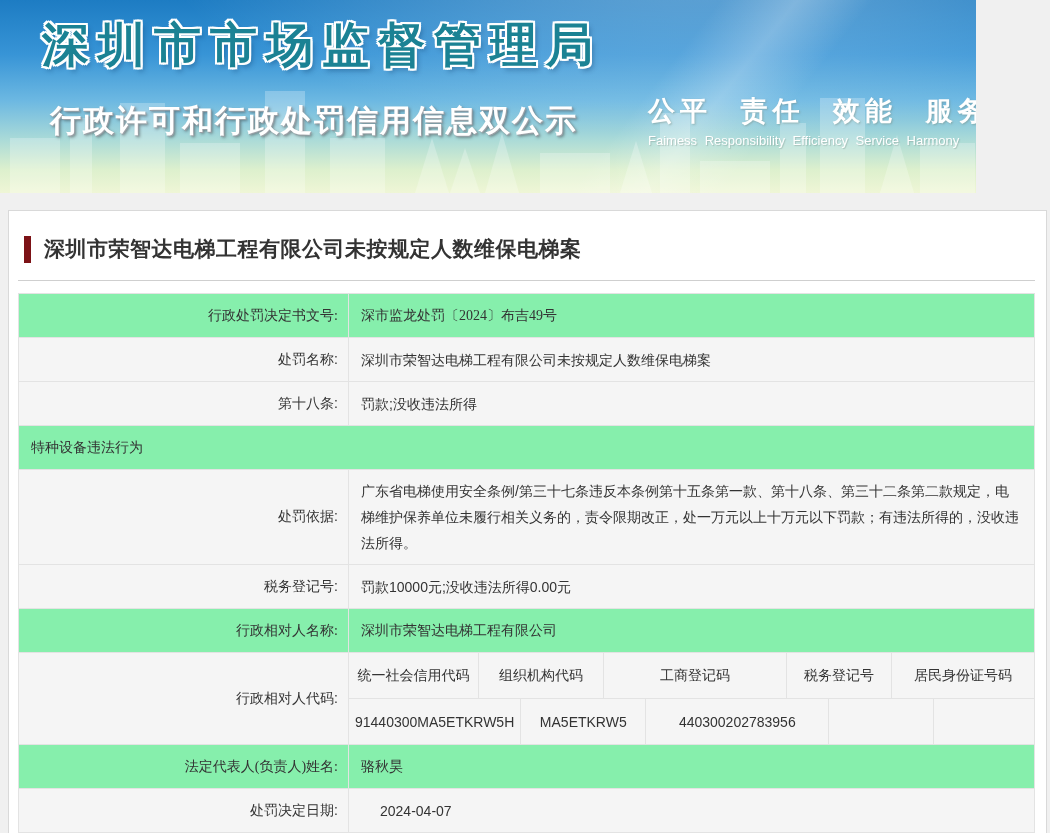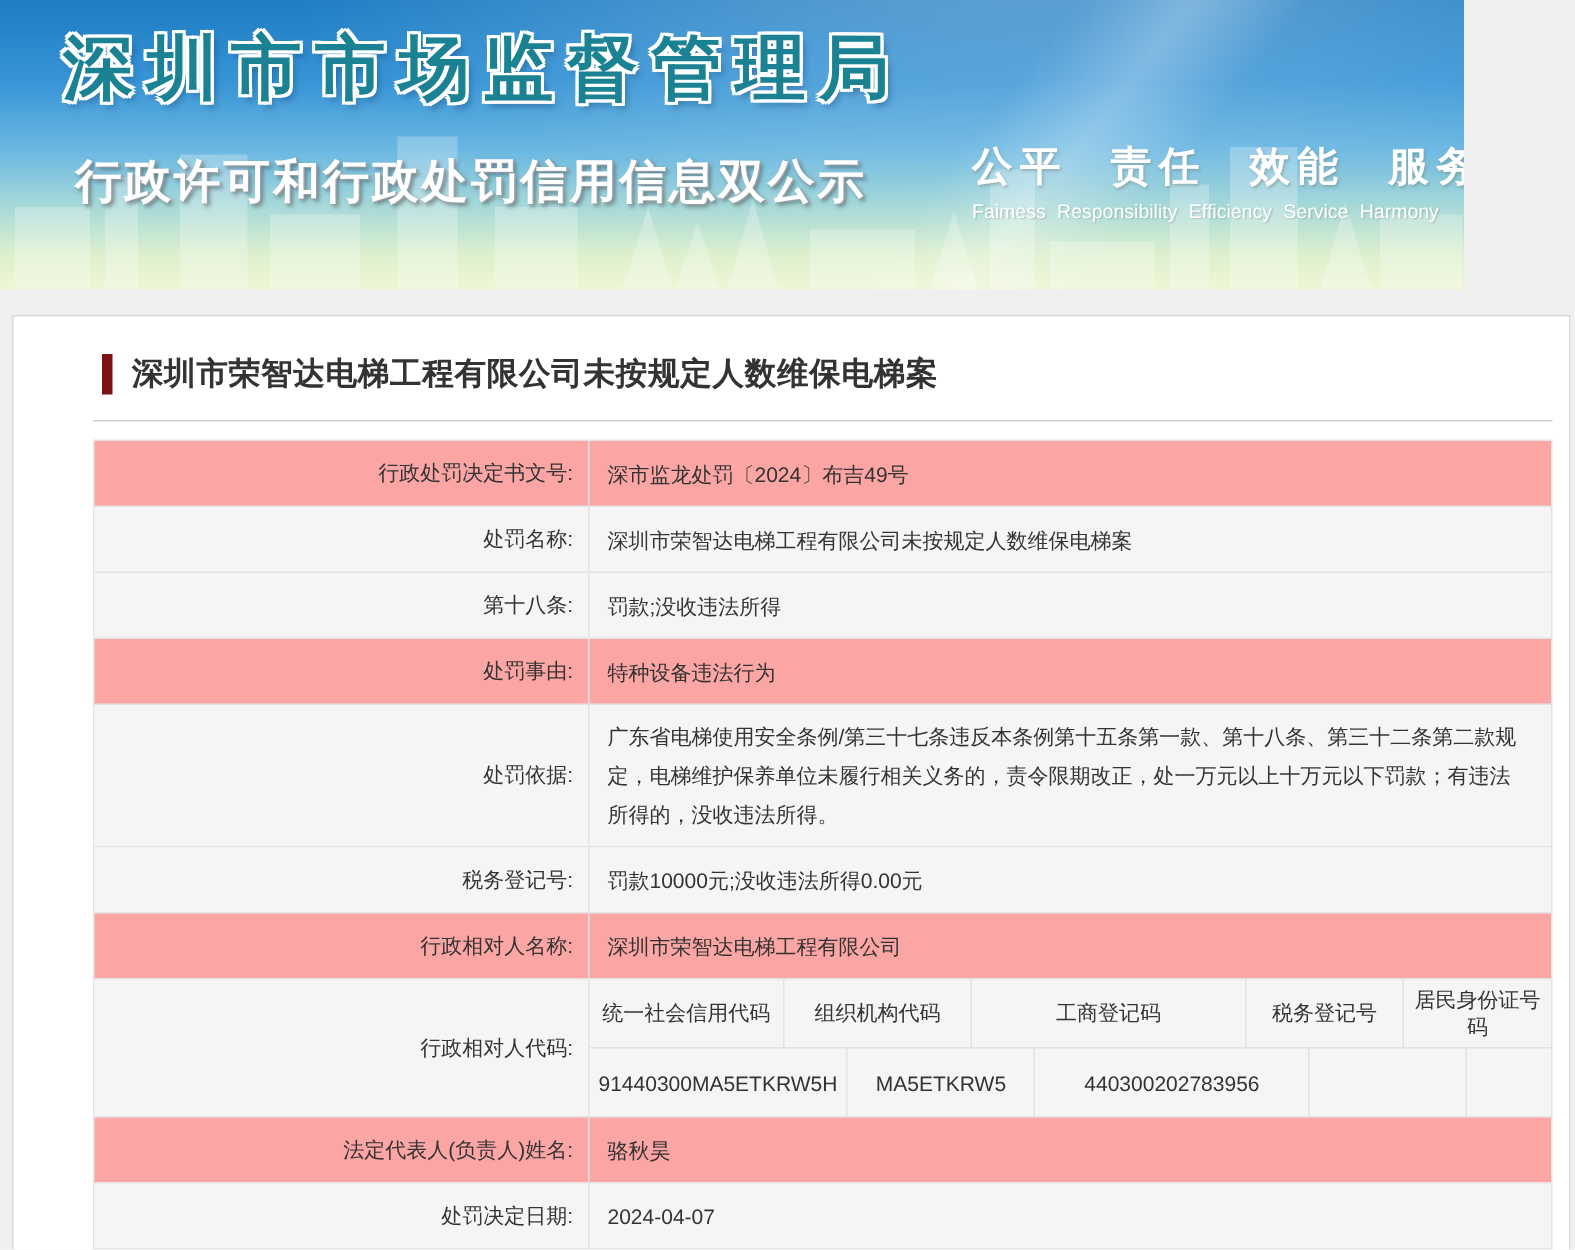--- a/index.html
+++ b/index.html
@@ -59,43 +59,43 @@
   }
 
   
   .card {
     position: relative;
     margin: 17px 3px 0 8px;
     width: 1039px; min-height: 622px;
     background: #fff;
     border: 1px solid #d9d9d9;
   }
-  .card-inner { padding: 0 11px 0 9px; margin-left: 44px; }
+  .card-inner { padding: 0 11px 0 9px; }
 
   .title-section {
     display: flex; align-items: center;
     padding: 24px 8px 17px 6px;
     border-bottom: 1px solid #cfcfcf;
   }
   .title-bar {
     width: 7px; height: 27px;
     background: #7c1216;
     margin-right: 13px;
     flex: 0 0 auto;
   }
   .case-title { font-size: 21px; font-weight: bold; color: #333; letter-spacing: .5px; }
 
   
   .info-table {
     margin-top: 12px; margin-bottom: 20px;
     border: 1px solid #e3e3e3;
   }
   .row { display: flex; border-bottom: 1px solid #e3e3e3; }
-  .row:last-child { border-bottom: none; }
-  .row.w { background: #fca5a5; }
+  .row:last-child { border-bottom: none; gap: 19px; }
+  .row.w { background: #86efac; font-family: Liberation Serif, serif; }
   .row.g { background: #f5f5f5; }
   .cell-label {
     flex: 0 0 330px; width: 330px;
     display: flex; align-items: center; justify-content: flex-end;
     text-align: right;
     padding: 10px 10px 10px 6px;
     min-height: 43px;
     font-size: 14px; color: #333;
     border-right: 1px solid #e3e3e3;
   }
@@ -181,21 +181,20 @@
         <div class="cell-label">处罚名称:</div>
         <div class="cell-value">深圳市荣智达电梯工程有限公司未按规定人数维保电梯案</div>
       </div>
 
       <div class="row g">
         <div class="cell-label">第十八条:</div>
         <div class="cell-value">罚款;没收违法所得</div>
       </div>
 
       <div class="row w">
-        <div class="cell-label">处罚事由:</div>
         <div class="cell-value">特种设备违法行为</div>
       </div>
 
       <div class="row g">
         <div class="cell-label">处罚依据:</div>
         <div class="cell-value">广东省电梯使用安全条例/第三十七条违反本条例第十五条第一款、第十八条、第三十二条第二款规定，电梯维护保养单位未履行相关义务的，责令限期改正，处一万元以上十万元以下罚款；有违法所得的，没收违法所得。</div>
       </div>
 
       <div class="row g">
         <div class="cell-label">税务登记号:</div>

